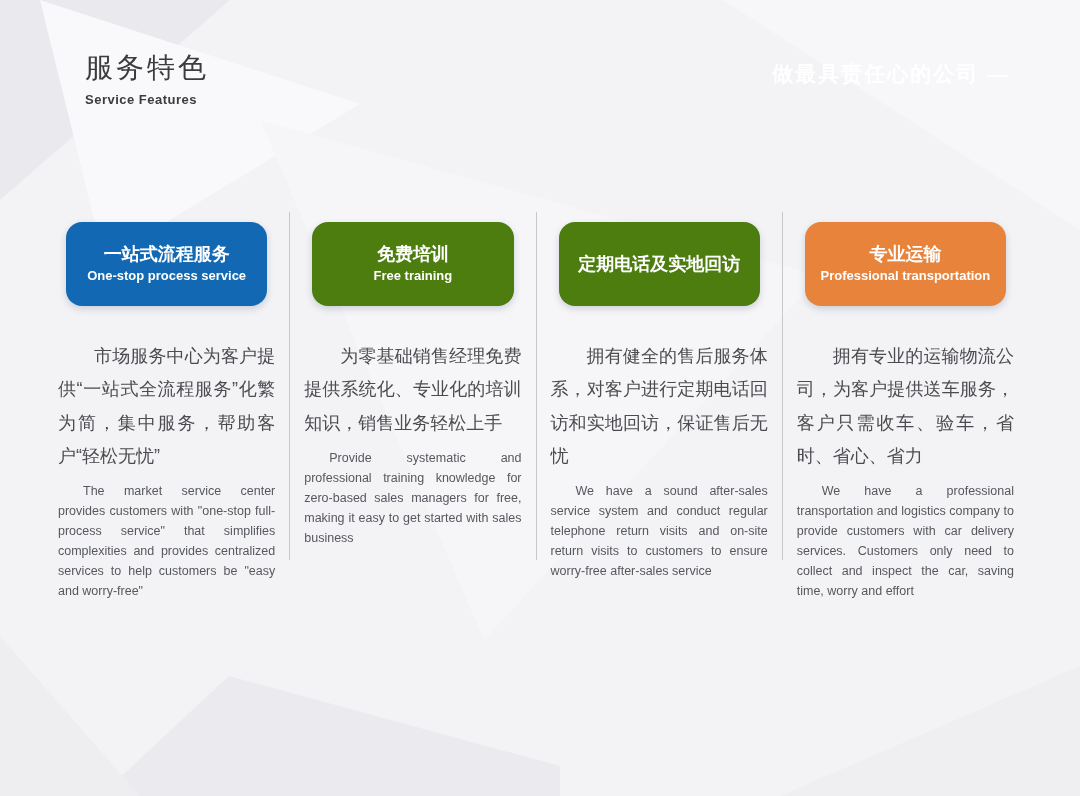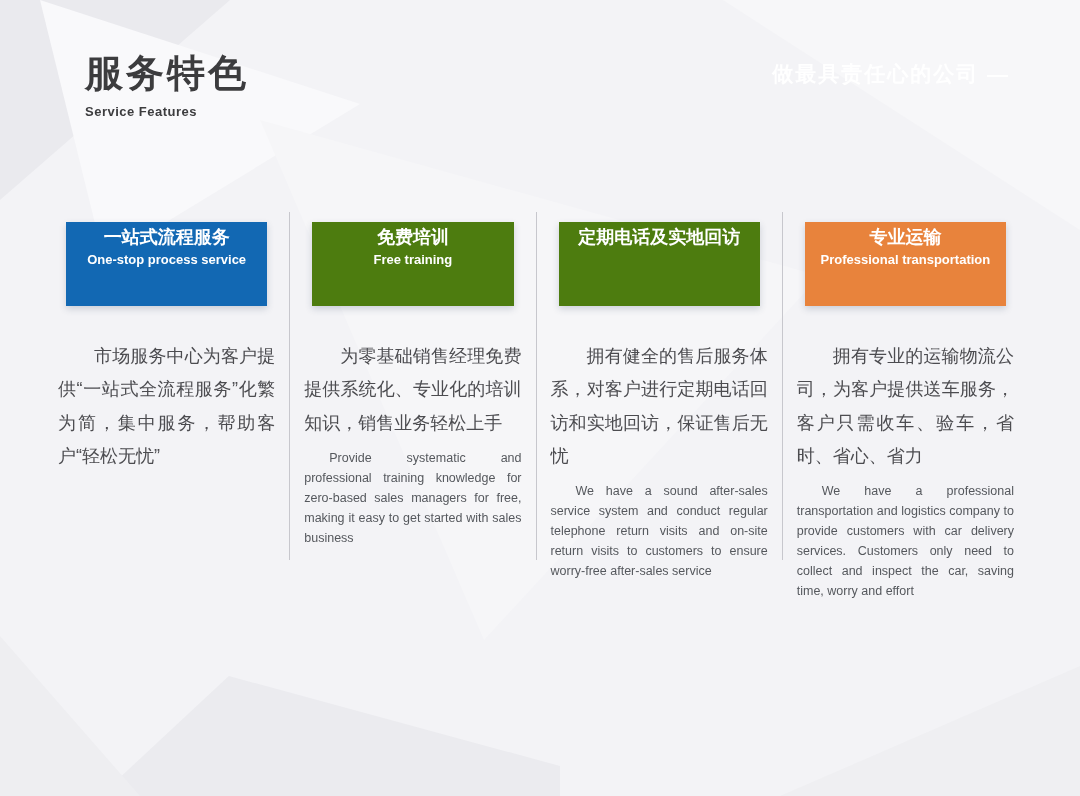--- a/index.html
+++ b/index.html
@@ -21,38 +21,39 @@
   .poly-mid { left:260px; top:120px; width:560px; height:520px; background:#f6f6f8;
               clip-path:polygon(0 0,100% 30%,40% 100%); }
   .poly-bl1 { left:100px; bottom:0; width:460px; height:120px; background:#ebebef;
               clip-path:polygon(0 100%,28% 0,100% 75%,100% 100%); }
   .poly-bl2 { left:0; bottom:0; width:140px; height:160px; background:#eeeef1;
               clip-path:polygon(0 0,100% 100%,0 100%); }
   .poly-br  { right:0; bottom:0; width:300px; height:130px; background:#efeff2;
               clip-path:polygon(100% 0,100% 100%,0 100%); }
 
   .title-block { position:absolute; left:85px; top:52px; }
-  .title-cn { font-size:38px; font-weight:bold; color:#3c3c3e; letter-spacing:3px; line-height:1.15; }
+  .title-cn { font-size:28px; font-weight:normal; color:#3c3c3e; letter-spacing:3px; line-height:1.15; }
   .title-en { font-size:13px; font-weight:bold; color:#3c3c3e; margin-top:8px; letter-spacing:0.5px; }
 
   .watermark {
     position:absolute; right:70px; top:60px;
     font-size:21px; font-weight:bold; letter-spacing:2px;
     color:rgba(255,255,255,0.95);
   }
 
   .content { position:absolute; left:58px; top:210px; width:956px; display:flex; }
   .column { flex:1; min-width:0; }
   .divider { width:1px; background:#c7c7cd; margin:2px 14px 0; height:348px; flex:none; }
 
   .header-box {
     height:84px; margin:12px 8px 0;
-    display:flex; flex-direction:column; align-items:center;
+    display:flex; flex-direction:column; justify-content:center; align-items:center;
     text-align:center; color:#ffffff; padding:4px 8px; box-sizing:border-box;
     box-shadow:0 3px 7px rgba(45,65,95,0.20);
+    border-radius:16px;
   }
   .hdr-cn { font-size:18px; font-weight:bold; line-height:1.25; }
   .hdr-en { font-size:13px; font-weight:bold; line-height:1.3; margin-top:3px; }
 
   .body-cn {
     margin-top:34px; font-size:18px; color:#4c4c50;
     line-height:1.85; text-indent:2em; text-align:justify;
   }
   .body-en {
     margin-top:8px; font-size:12.5px; color:#55585d;
@@ -80,20 +81,21 @@
   </div>
 
   <div class="content">
 
     <div class="column">
       <div class="header-box" style="background-color: rgb(18, 104, 179);">
         <div class="hdr-cn">一站式流程服务</div>
         <div class="hdr-en">One-stop process service</div>
       </div>
       <div class="body-cn">市场服务中心为客户提供“一站式全流程服务”化繁为简，集中服务，帮助客户“轻松无忧”</div>
+      <div class="body-en">The market service center provides customers with "one-stop full-process service" that simplifies complexities and provides centralized services to help customers be "easy and worry-free"</div>
     </div>
 
     <div class="divider"></div>
 
     <div class="column">
       <div class="header-box" style="background-color: #4d7c0f;">
         <div class="hdr-cn">免费培训</div>
         <div class="hdr-en">Free training</div>
       </div>
       <div class="body-cn">为零基础销售经理免费提供系统化、专业化的培训知识，销售业务轻松上手</div>

